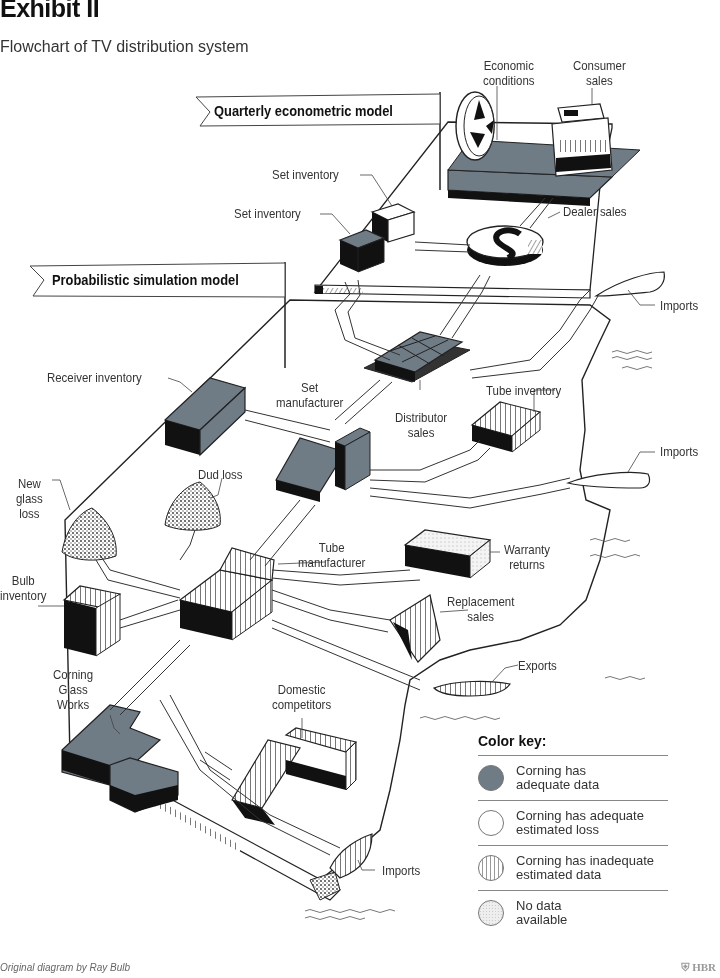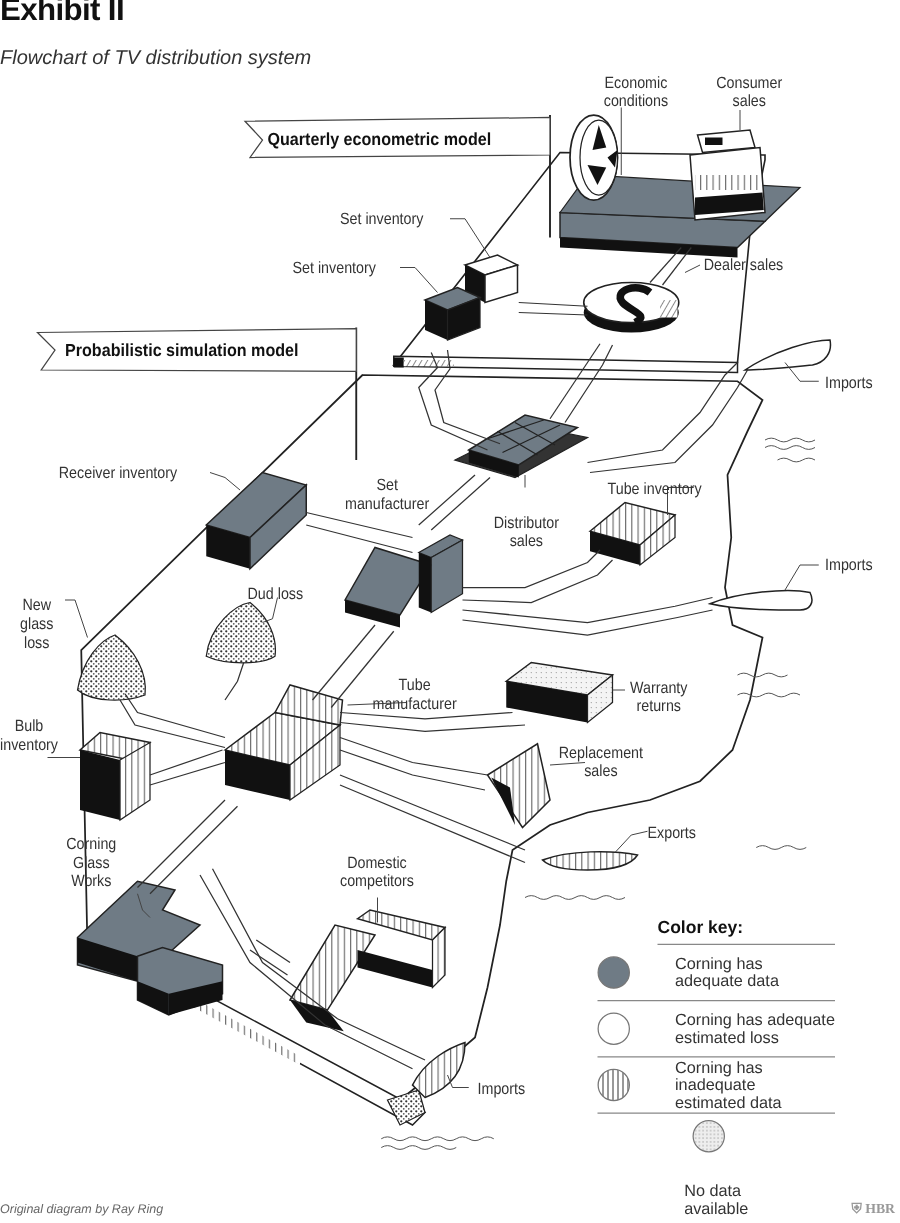--- a/index.html
+++ b/index.html
@@ -1,26 +1,26 @@
 <!DOCTYPE html>
 <html><head>
 <meta charset="utf-8">
 <style>
   html, body { margin: 0; padding: 0; background: #ffffff; }
   body { width: 720px; height: 978px; position: relative; overflow: hidden;
          font-family: "Liberation Sans", sans-serif; color: #222; }
   .exhibit-title { position: absolute; left: 0; top: -6px; font-size: 25px; font-weight: bold; color: #111; letter-spacing: -0.5px; }
-  .subtitle { position: absolute; left: 0; top: 38px; font-size: 16px; color: #333; font-style: italic; }
+  .subtitle { position: absolute; left: 0; top: 38px; font-size: 16px; color: #333; }
   svg.diagram { position: absolute; left: 0; top: 0; }
   .lbl { position: absolute; font-family: "Liberation Sans", sans-serif; font-size: 13px; color: #333; line-height: 15px; text-align: center; white-space: nowrap; transform: scaleX(0.88); transform-origin: left top; }
   .banner-text { position: absolute; font-weight: bold; font-size: 14px; color: #111; white-space: nowrap; transform: scaleX(0.92); transform-origin: left top; }
   .key { position: absolute; left: 478px; top: 733px; width: 190px; }
-  .key-title { font-weight: bold; font-size: 14px; color: #111; padding-bottom: 6px; border-bottom: 1px solid #888; margin-left: 48px; }
-  .key-row { display: flex; align-items: center; padding: 5px 0 5px 0; border-bottom: 1px solid #888; height: 34px; gap: 24px; }
-  .key-row:last-child { border-bottom: none; flex-direction: column; }
+  .key-title { font-weight: bold; font-size: 14px; color: #111; padding-bottom: 6px; border-bottom: 1px solid #888; }
+  .key-row { display: flex; align-items: center; padding: 5px 0 5px 0; border-bottom: 1px solid #888; height: 34px; }
+  .key-row:last-child { border-bottom: none; }
   .swatch { width: 26px; height: 26px; border-radius: 50%; border: 1px solid #777; margin-right: 12px; flex: 0 0 auto; box-sizing: border-box; }
   .swatch.adequate { background: #6f7b85; }
   .swatch.estimated { background: #fff; }
   .swatch.inadequate { background: repeating-linear-gradient(90deg, #fff 0 3px, #999 3px 4px); }
   .swatch.nodata { background: radial-gradient(#ccc 1px, #eee 1px) 0 0/3px 3px; }
   .key-label { font-size: 13px; color: #333; line-height: 14px; white-space: pre-line; }
   .credit { position: absolute; left: 0; top: 962px; font-size: 10px; font-style: italic; color: #666; }
   .hbr { position: absolute; right: 4px; top: 961px; font-size: 11px; font-weight: bold; color: #999; font-family: Liberation Serif, serif; }
 </style>
 </head>
@@ -319,14 +319,14 @@
     <span class="key-label">Corning has inadequate
 estimated data</span>
   </div>
   <div class="key-row">
     <span class="swatch nodata"></span>
     <span class="key-label">No data
 available</span>
   </div>
 </div>
 
-<div class="credit">Original diagram by Ray Ring</div>
+<div class="credit">Original diagram by Ray Bulb</div>
 <div class="hbr"><span>⛨ </span><span>HBR</span></div>
 
 </body></html>

